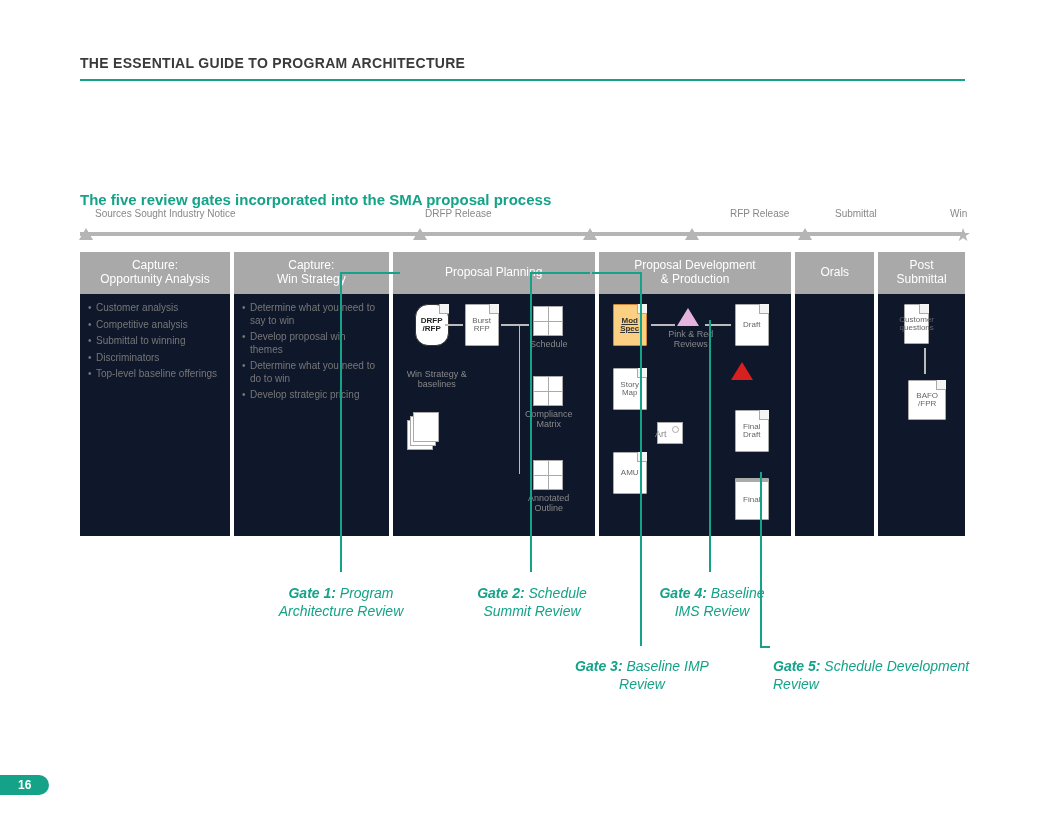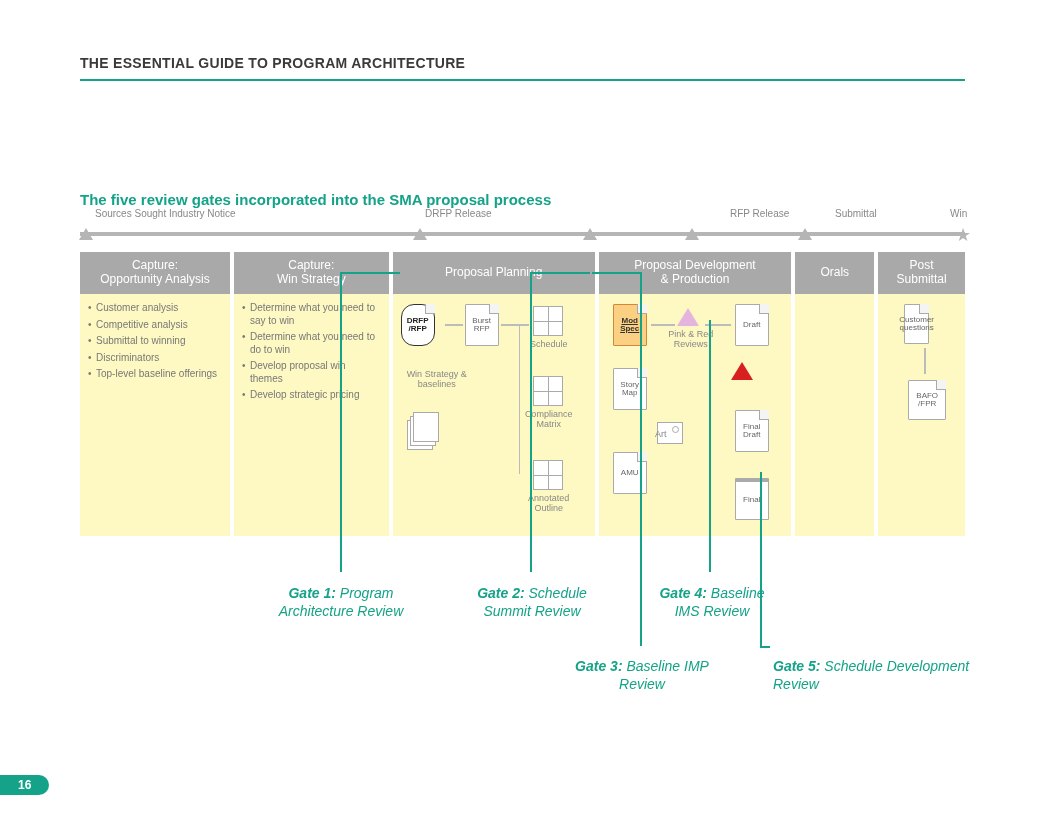--- a/index.html
+++ b/index.html
@@ -8,21 +8,21 @@
 .header-title { font-size: 14px; font-weight: bold; color: #3a3a3a; letter-spacing: 0.3px; }
 .header-rule { border: none; border-top: 2px solid #14a388; margin-top: 8px; }
 .content { padding: 0 80px; margin-top: 110px; }
 .section-title { color: #14a388; font-size: 15px; font-weight: bold; margin-bottom: 14px; }
 .timeline { position: relative; height: 24px; margin-bottom: 6px; }
 .timeline-bar { position: absolute; top: 10px; left: 0; right: 0; height: 4px; background: #b5b5b5; }
 .timeline-tick { position: absolute; width: 0; height: 0; border-left: 7px solid transparent; border-right: 7px solid transparent; border-bottom: 12px solid #b5b5b5; top: 6px; transform: translateX(-7px); }
 .timeline-star { position: absolute; top: 2px; font-size: 18px; color: #b5b5b5; transform: translateX(-9px); }
 .timeline-label { position: absolute; font-size: 10px; color: #888; top: -14px; white-space: nowrap; }
 .phases { display: flex; gap: 4px; }
-.phase { flex: 1; background: #fef9c3; min-height: 284px; }
+.phase { flex: 1; background: #0f172a; min-height: 284px; }
 .phase.p1 { flex: 0.95; }
 .phase.p2 { flex: 0.98; }
 .phase.p3 { flex: 1.28; }
 .phase.p4 { flex: 1.22; }
 .phase.p5 { flex: 0.5; }
 .phase.p6 { flex: 0.55; }
 .phase-header { background: #a9a9a9; color: #fff; text-align: center; padding: 6px 4px; font-size: 12px; height: 42px; display: flex; flex-direction: column; justify-content: center; line-height: 1.15; }
 .phase-body { padding: 8px 8px; font-size: 10px; color: #777; position: relative; height: 242px; }
 .phase-body ul { list-style: none; padding: 0; }
 .phase-body li { margin-bottom: 4px; padding-left: 8px; position: relative; line-height: 1.25; }
@@ -99,34 +99,34 @@
     </div>
 
     <div class="phase p2">
       <div class="phase-header">
         <span>Capture:</span>
         <span>Win Strategy</span>
       </div>
       <div class="phase-body">
         <ul>
           <li>Determine what you need to say to win</li>
+          <li>Develop proposal win themes</li>
           <li>Determine what you need to do to win</li>
-          <li>Develop proposal win themes</li>
           <li>Develop strategic pricing</li>
         </ul>
       </div>
     </div>
 
     <div class="phase p3">
       <div class="phase-header">
         <span>Proposal Planning</span>
       </div>
       <div class="phase-body">
         <div class="diagram">
-          <div class="doc fold black" style="left:0; top:2px;border-radius:13px;">DRFP /RFP</div>
+          <div class="doc fold black" style="left:14px; top:2px;border-radius:13px;">DRFP /RFP</div>
           <div class="doc fold" style="left:64px; top:2px;">Burst RFP</div>
           <div class="tbl" style="left:132px; top:4px;"></div>
           <div class="label-below" style="left:118px; top:38px;">Schedule</div>
           <div class="tbl" style="left:132px; top:74px;"></div>
           <div class="label-below" style="left:118px; top:108px;">Compliance Matrix</div>
           <div class="tbl" style="left:132px; top:158px;"></div>
           <div class="label-below" style="left:118px; top:192px;">Annotated Outline</div>
           <div class="label-below" style="left:0px; top:68px; width:72px;">Win Strategy &amp; baselines</div>
           <div class="stack" style="left:6px; top:110px;">
             <div class="sheet" style="left:0; top:8px;"></div>

